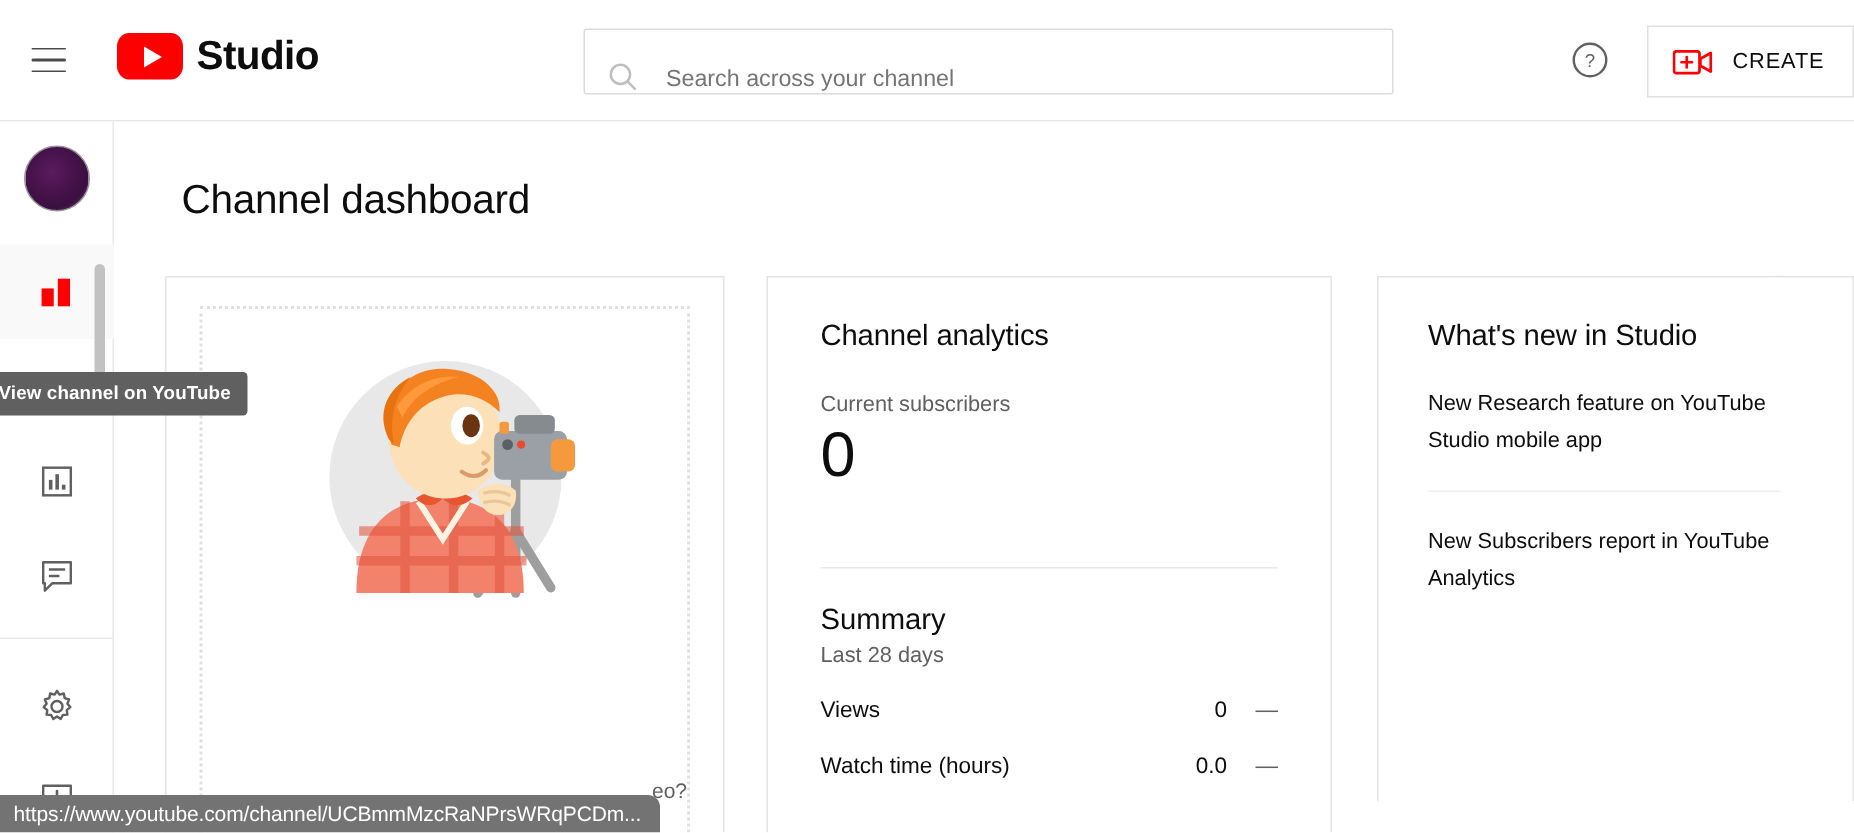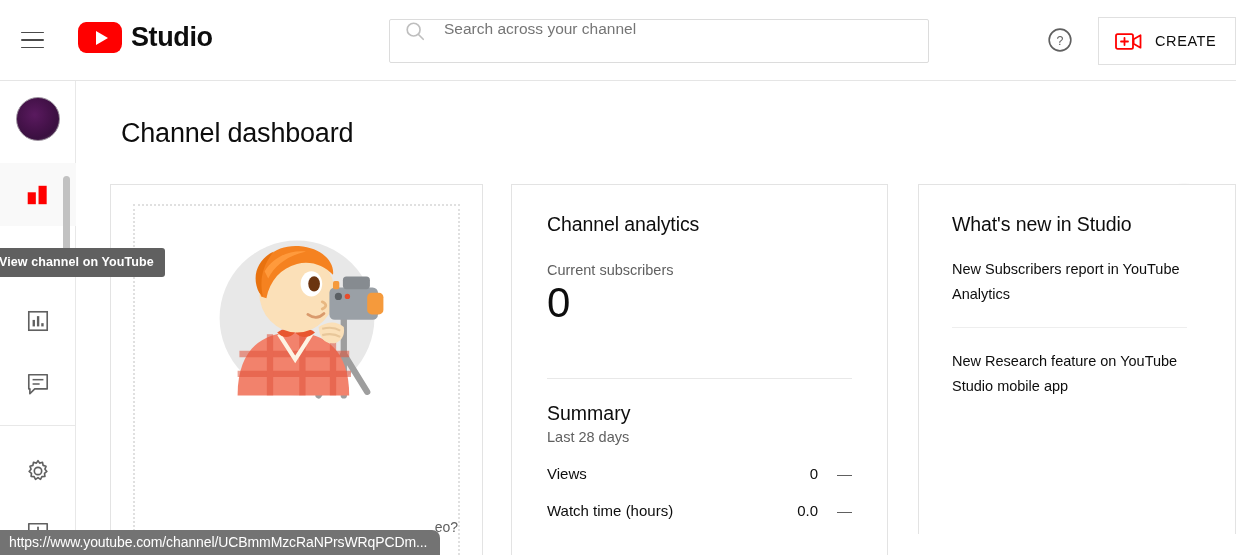--- a/index.html
+++ b/index.html
@@ -37,21 +37,21 @@
     border-left: 12px solid #ffffff;
     border-top: 7px solid transparent;
     border-bottom: 7px solid transparent;
   }
   .brand-text { font-size: 27px; font-weight: bold; color: #0d0d0d; letter-spacing: -0.4px; line-height: 1; }
 
   .searchwrap {
     position: absolute; left: 389px; top: 19px;
     width: 540px; height: 44px;
     border: 1px solid #dcdcdc; border-radius: 2px; background: #fff;
-    display: flex; align-items: flex-start; padding-left: 14px;
+    display: flex; align-items: flex-end; padding-left: 14px;
   }
   .search-icon { width: 22px; height: 22px; flex: 0 0 22px; margin-right: 18px; opacity: .55; }
   .search-input {
     border: none; outline: none; background: transparent;
     font-family: "Liberation Sans", sans-serif;
     font-size: 15.5px; color: #30302f; width: 460px;
   }
   .search-input::placeholder { color: #757575; opacity: 1; }
 
   .help-btn {
@@ -380,22 +380,22 @@
             <span class="sname">Watch time (hours)</span>
             <span class="sval">0.0</span>
             <span class="sdelta">—</span>
           </div>
         </div>
       </div>
 
       <div class="card card-news">
         <div class="news-pad">
           <div class="card-title">What's new in Studio</div>
+          <div class="news-item">New Research feature on YouTube Studio mobile app</div>
           <div class="news-item">New Subscribers report in YouTube Analytics</div>
-          <div class="news-item">New Research feature on YouTube Studio mobile app</div>
         </div>
       </div>
 
     </div>
   </div>
 
   <div class="statusbar">https://www.youtube.com/channel/UCBmmMzcRaNPrsWRqPCDm...</div>
 
 </div>
 

